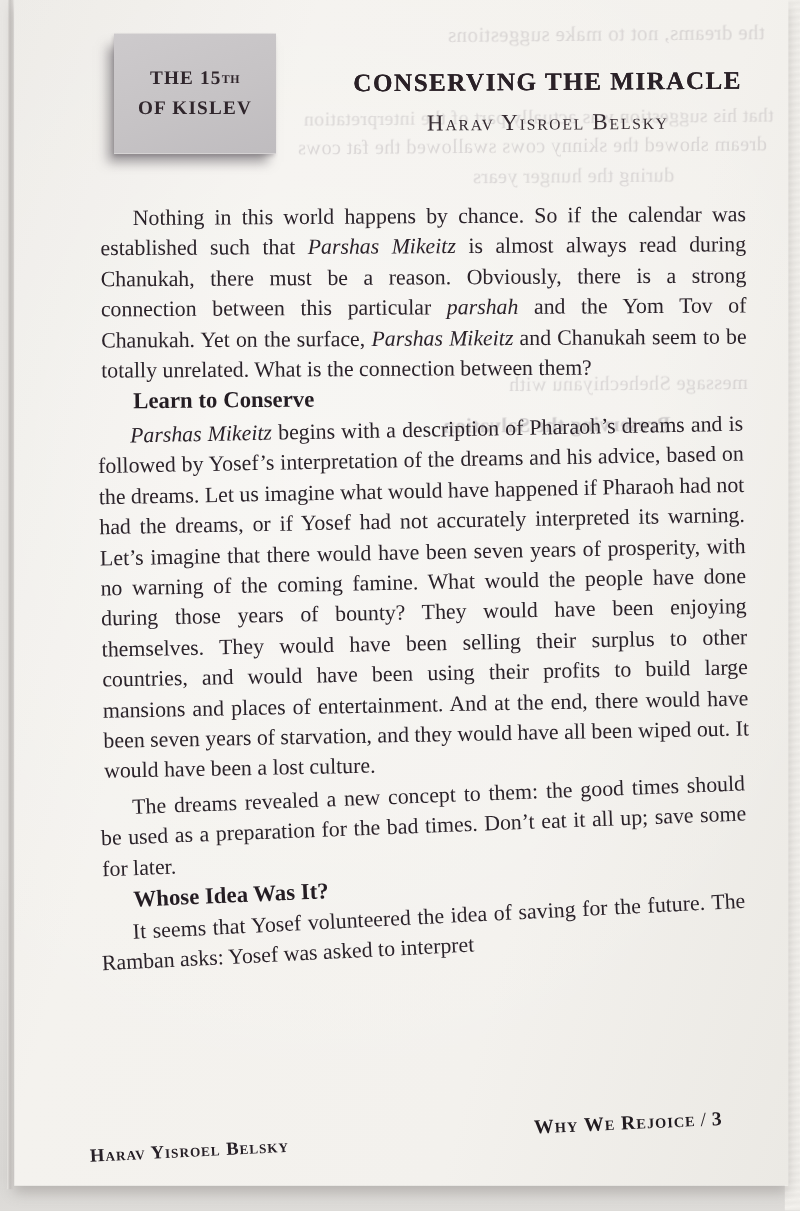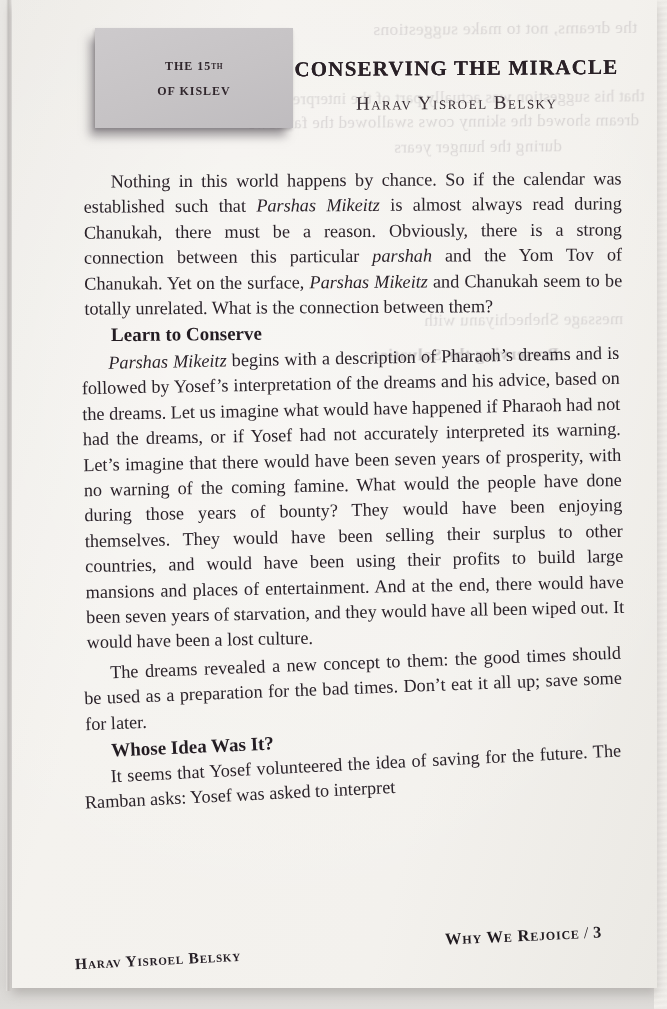--- a/index.html
+++ b/index.html
@@ -42,26 +42,26 @@
   .ghost.bold { font-weight: bold; color: rgba(100,92,104,0.26); }
   .g1 { top: 18px;  right: 20px; }
   .g2 { top: 88px;  right: 12px; font-size: 16.5px; }
   .g3 { top: 112px; right: 18px; font-size: 17px; }
   .g4 { top: 137px; right: 95px; font-size: 17px; }
   .g5 { top: 310px; right: 34px; font-size: 17px; }
   .g6 { top: 344px; right: 98px; font-size: 17.5px; }
 
   
   .date-box {
-    position: absolute; left: 83px; top: 28px; width: 198px; height: 100px;
+    position: absolute; left: 83px; top: 28px; width: 135px; height: 100px;
     background: linear-gradient(160deg, #cdcacc 0%, #c6c3c5 55%, #bfbcbf 100%);
     box-shadow: -6px 9px 9px -1px rgba(88,82,90,0.55), -1px 2px 3px rgba(88,82,90,0.3);
     display: flex; flex-direction: column; justify-content: center; align-items: center;
     color: #30262c;
-    font-weight: bold; font-size: 12px; letter-spacing: 1px;
+    font-weight: bold; font-size: 16px; letter-spacing: 1px;
     line-height: 24px;
     text-align: center;
   }
   .date-box .ordinal { font-size: 0.62em; vertical-align: 1px; letter-spacing: 0.5px; }
   .header-titles {
     position: absolute; left: 252px; top: 56px; width: 385px;
     text-align: center;
     transform: rotate(-0.4deg);
     color: #2a2127;
   }

